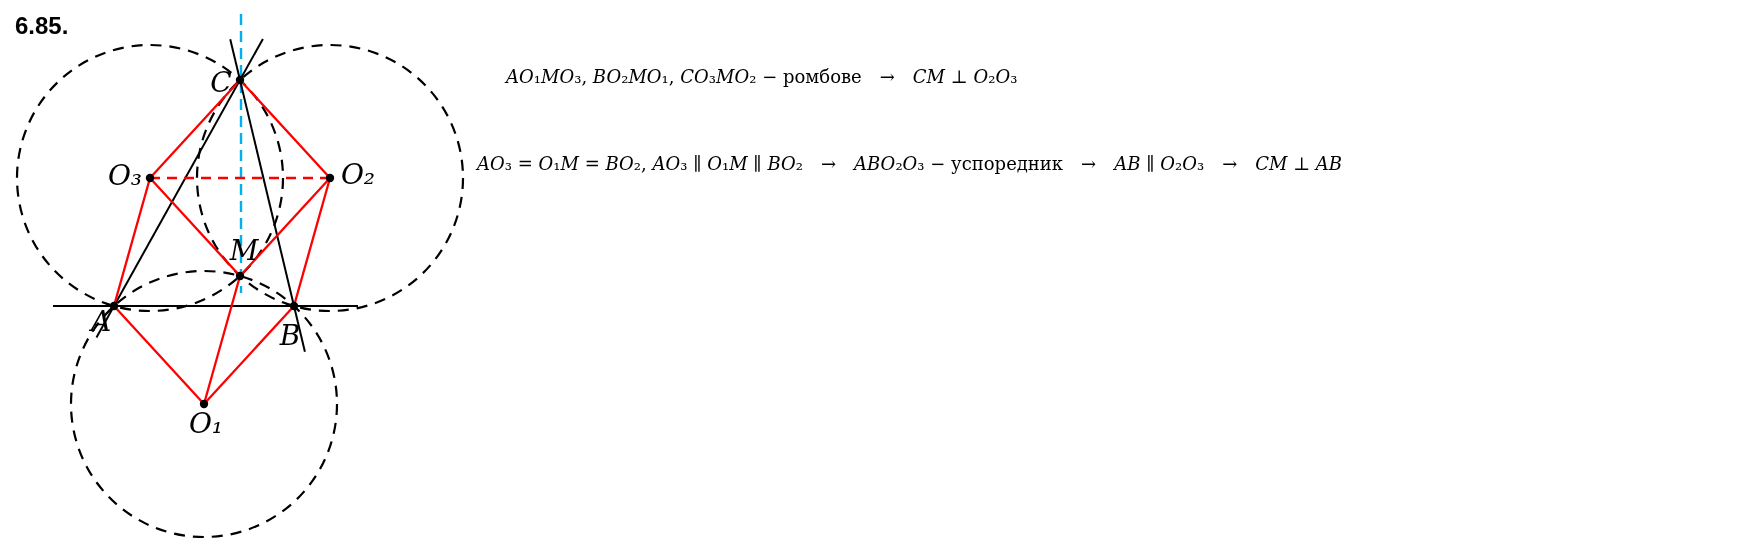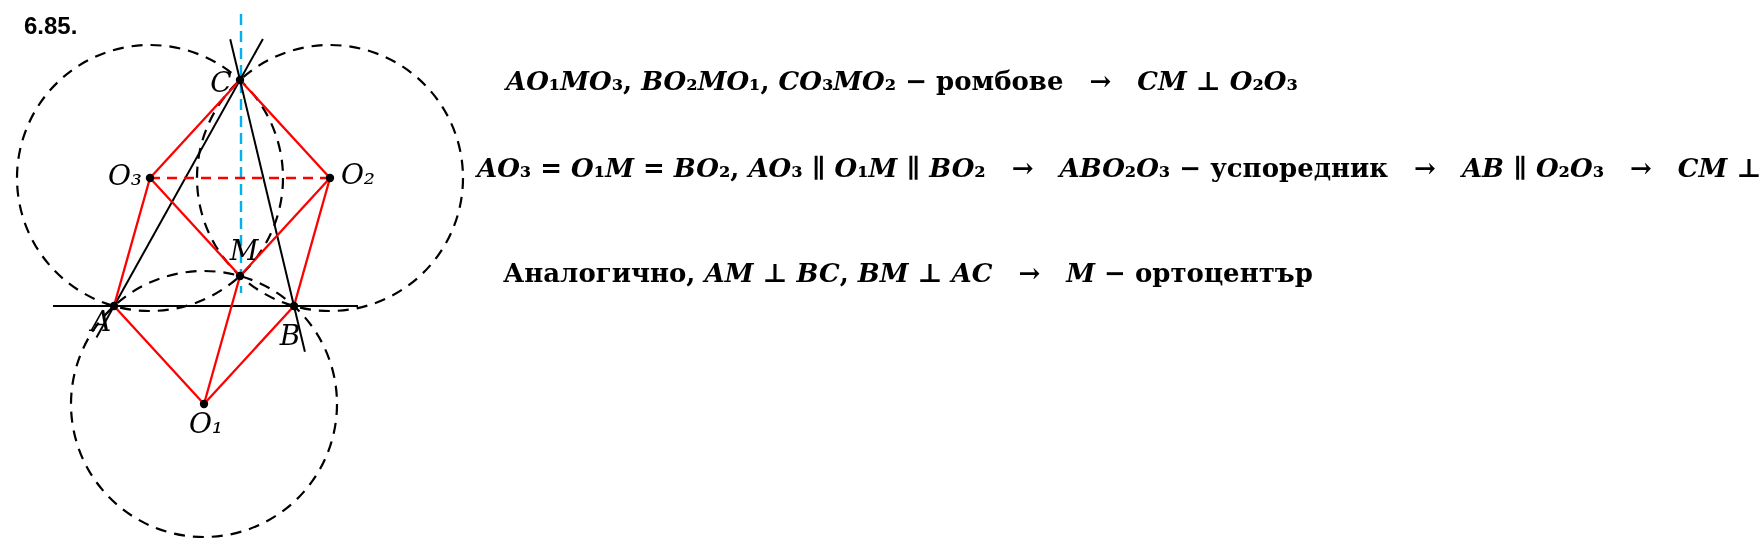--- a/index.html
+++ b/index.html
@@ -2,33 +2,33 @@
 <html><head>
 <meta charset="utf-8">
 <style>
   html,body{margin:0;padding:0;background:#fff;}
   .stage{
     position:relative;width:1762px;height:544px;background:#ffffff;
     overflow:hidden;font-family:"DejaVu Serif","DejaVu Sans",serif;
   }
   .pnum{
     position:absolute;left:15px;top:12px;
-    font-family:"Liberation Sans",sans-serif;font-weight:bold;font-size:24px;color:#000;margin-left:9px;
+    font-family:"Liberation Sans",sans-serif;font-weight:bold;font-size:24px;color:#000;
   }
   #fig{position:absolute;left:0;top:0;}
   .circ{fill:none;stroke:#000;stroke-width:2.2;stroke-dasharray:11 8;}
   .blk{stroke:#000;stroke-width:2;}
   .red{stroke:#fe0000;stroke-width:2.3;}
   .redd{stroke:#fe0000;stroke-width:2.3;stroke-dasharray:10 7;}
   .cyan{stroke:#00b0f0;stroke-width:2.4;stroke-dasharray:11 6;}
   .dot{fill:#000;stroke:none;}
   .lbl{font-family:"DejaVu Serif","DejaVu Sans",serif;font-style:italic;font-size:28px;fill:#000;text-anchor:middle;}
   .math{
     position:absolute;white-space:nowrap;color:#000;
-    font-family:"DejaVu Serif","DejaVu Sans",serif;font-size:26px;font-weight:bold;
+    font-family:"DejaVu Serif","DejaVu Sans",serif;font-size:18px;
   }
   .math .var{font-style:italic;}
   .l1{left:506px;top:66px;}
   .l2{left:477px;top:153px;}
   .l3{left:503px;top:258px;}
 </style>
 </head>
 <body>
 
 <div class="stage">
@@ -63,14 +63,13 @@
       <text x="125" y="185" class="lbl">O₃</text>
       <text x="358" y="184" class="lbl">O₂</text>
       <text x="244" y="260" class="lbl">M</text>
       <text x="101" y="331" class="lbl">A</text>
       <text x="290" y="345" class="lbl">B</text>
       <text x="206" y="433" class="lbl">O₁</text>
     </svg>
 
   <div class="math l1"><span class="var">AO</span><span>₁</span><span class="var">MO</span><span>₃, </span><span class="var">BO</span><span>₂</span><span class="var">MO</span><span>₁, </span><span class="var">CO</span><span>₃</span><span class="var">MO</span><span>₂ − ромбове → </span><span class="var">CM</span><span> ⊥ </span><span class="var">O</span><span>₂</span><span class="var">O</span><span>₃</span></div>
   <div class="math l2"><span class="var">AO</span><span>₃ = </span><span class="var">O</span><span>₁</span><span class="var">M</span><span> = </span><span class="var">BO</span><span>₂, </span><span class="var">AO</span><span>₃ ∥ </span><span class="var">O</span><span>₁</span><span class="var">M</span><span> ∥ </span><span class="var">BO</span><span>₂ → </span><span class="var">ABO</span><span>₂</span><span class="var">O</span><span>₃ − успоредник → </span><span class="var">AB</span><span> ∥ </span><span class="var">O</span><span>₂</span><span class="var">O</span><span>₃ → </span><span class="var">CM</span><span> ⊥ </span><span class="var">AB</span></div>
-  <div class="math l3"><span>Аналогично, </span><span class="var">AM</span><span> ⊥ </span><span class="var">BC</span><span>, </span><span class="var">BM</span><span> ⊥ </span><span class="var">AC</span><span> → </span><span class="var">M</span><span> − ортоцентър</span></div>
 </div>
 
 </body></html>

